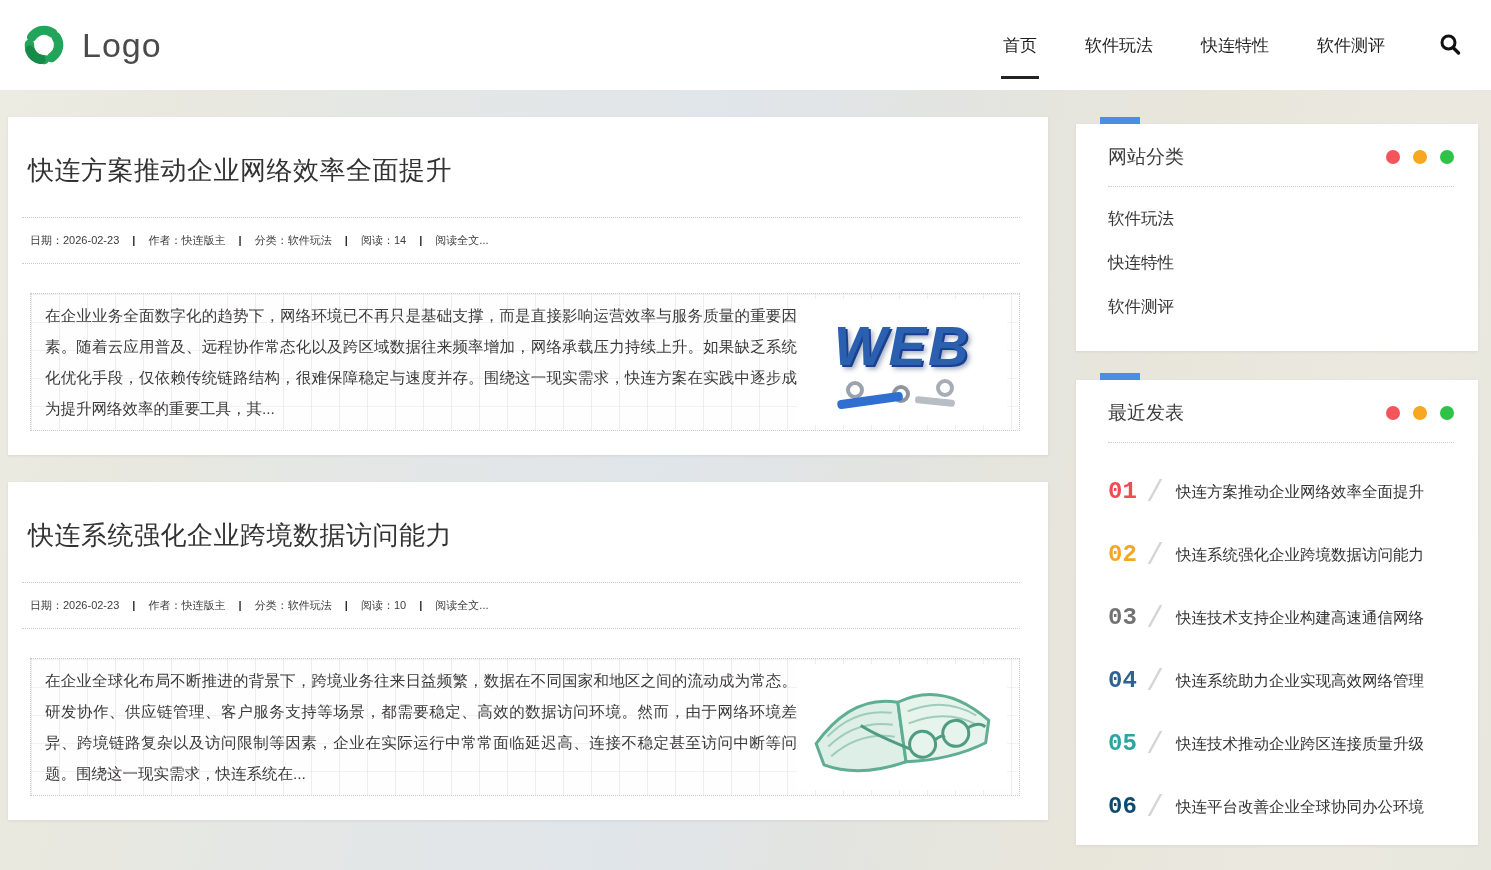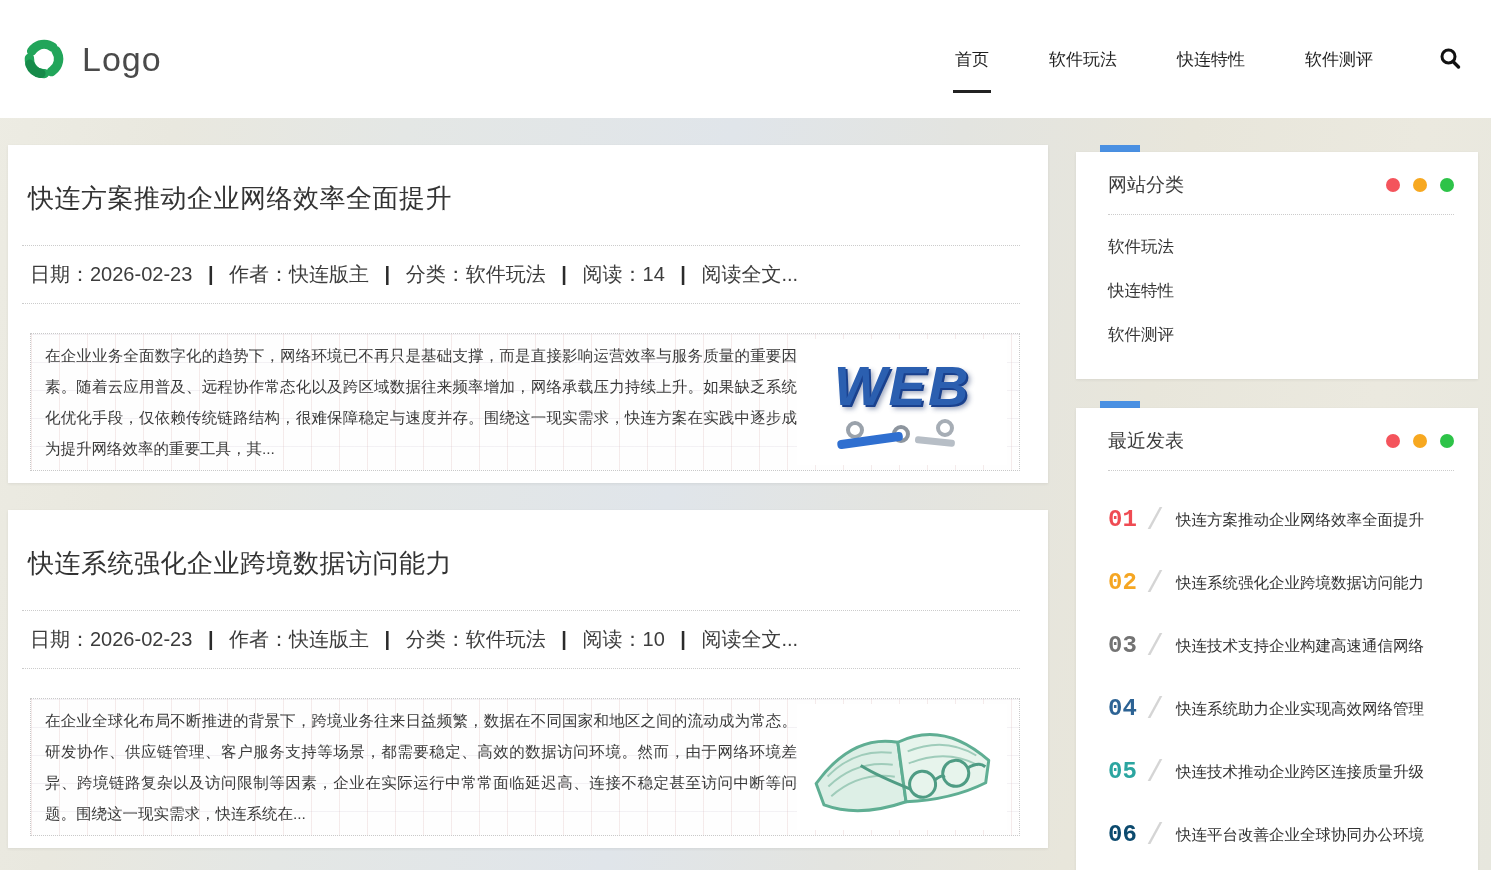--- a/index.html
+++ b/index.html
@@ -4,44 +4,44 @@
 <style>
   * { margin:0; padding:0; box-sizing:border-box; }
   html,body { width:1491px; height:870px; overflow:hidden; }
   body {
     font-family:"Liberation Sans","DejaVu Sans",sans-serif;
     background:linear-gradient(100deg,#edece3 0%,#e9e8df 12%,#e4e7e5 26%,#e0e5ea 46%,#e3e4e0 60%,#e8e6db 74%,#ebe9df 88%,#e7e7de 100%);
     color:#333;
   }
   
   .site-header {
-    height:118px; background:#fff; display:flex; align-items:center;
+    height:90px; background:#fff; display:flex; align-items:center;
     justify-content:space-between; padding:0 28px 0 20px;
   }
   .brand { display:flex; align-items:center; gap:14px; }
   .brand-text { font-size:34px; font-weight:500; color:#4a4a4a; letter-spacing:1px; }
-  .main-nav { display:flex; align-items:center; gap:56px; }
+  .main-nav { display:flex; align-items:center; gap:44px; }
   .nav-item { font-size:17px; color:#1f1f1f; cursor:pointer; position:relative; padding:6px 2px; }
   .nav-item.active::after {
     content:""; position:absolute; left:0; right:0; bottom:-16px; height:3px; background:#222;
   }
   .search-btn { margin-left:6px; cursor:pointer; display:flex; align-items:center; }
   
   .page { display:flex; gap:28px; padding:27px 13px 0 8px; align-items:flex-start; }
   .content-col { width:1040px; flex:0 0 auto; }
   .sidebar-col { width:402px; flex:0 0 auto; }
   
   .post-card {
     background:#fff; height:338px; padding:0 28px 0 14px; margin-bottom:27px;
     box-shadow:0 1px 3px rgba(0,0,0,.07); overflow:hidden;
   }
   .post-title { font-size:26px; font-weight:500; color:#333; margin:36px 0 0 6px; letter-spacing:.5px; }
   .meta-row {
     margin-top:29px; border-top:1px dotted #ccc; border-bottom:1px dotted #ccc;
-    padding:15px 2px 15px 8px; font-size:20px; color:#3c3c3c; white-space:nowrap;
+    padding:15px 2px 15px 8px; font-size:11px; color:#3c3c3c; white-space:nowrap;
   }
   .meta-row .sep { font-weight:700; color:#2b2b2b; margin:0 10px; }
   .excerpt-box {
     margin:29px 0 0 8px; height:138px; border:1px dotted #c9c9c9; background:#fefefe;
     background-image:
       linear-gradient(to right, rgba(222,186,186,.28) 1px, transparent 1px),
       linear-gradient(to bottom, rgba(205,196,210,.22) 1px, transparent 1px);
     background-size:28px 28px;
     display:flex; align-items:center; justify-content:center; padding:4px 10px 4px 12px;
   }

